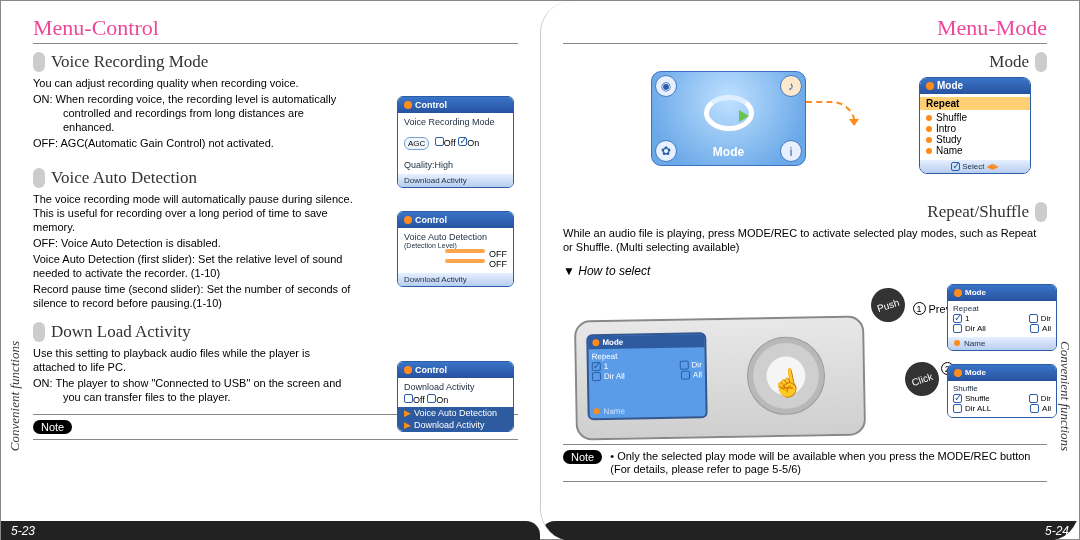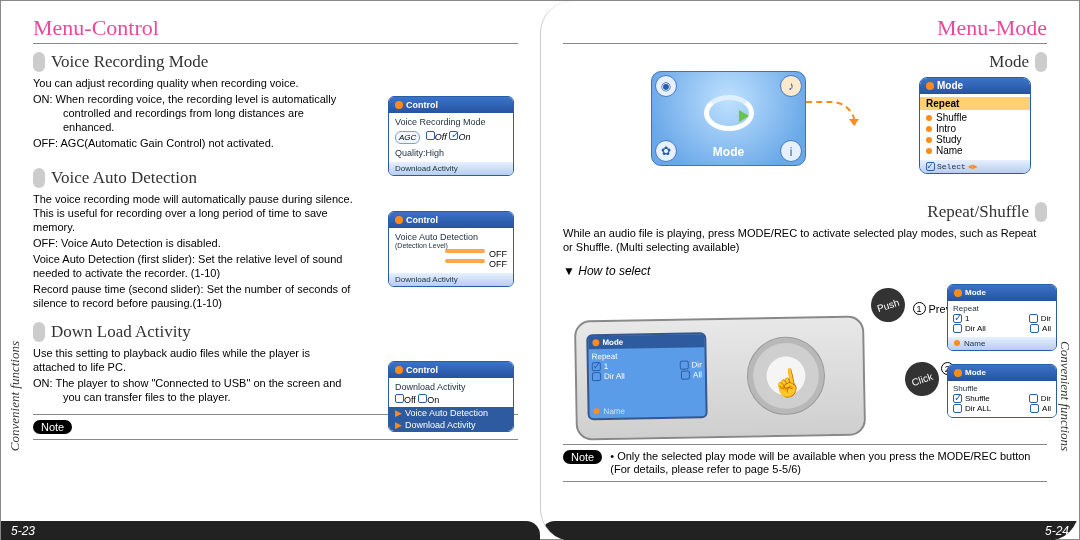--- a/index.html
+++ b/index.html
@@ -70,21 +70,21 @@
   }
 
   .body-text { font-size: 11px; line-height: 14px; color:#000; max-width: 320px;}
   .body-text .row { margin-bottom:2px;}
   .body-text strong { font-weight: normal; }
   .hangL { padding-left: 30px; text-indent: -30px;}
 
   
   .ui-box {
     position: absolute;
-    width: 126px;
+    width: 117px;
     border: 1px solid #2a5da8;
     border-radius: 6px;
     background: #fff;
     font-size: 9px;
     overflow: hidden;
   }
   .ui-title {
     background: linear-gradient(#3a74c8, #2752a0);
     color: #fff;
     height: 16px; line-height: 16px;
@@ -133,21 +133,21 @@
     border-top-right-radius:24px;
   }
   .arrow-dash::after{ content:""; position:absolute; right:-5px; bottom:-6px;
     border:5px solid transparent; border-top:7px solid #ff8c1a;}
 
   .mode-list {
     position:absolute; top:76px; right:48px; width:112px;
     border:1px solid #2a5da8; border-radius:8px; overflow:hidden; font-size:10px;
   }
   .mode-list .ui-body .hl { background:#ffcf73; margin:-1px -6px 2px; padding:1px 6px; font-weight:bold;}
-  .mode-list .ui-foot { display:flex; justify-content:flex-start; gap:4px;font-family:Liberation Mono, monospace;}
+  .mode-list .ui-foot { display:flex; justify-content:center; gap:4px;}
   .chkpill { display:inline-flex; align-items:center; gap:2px; font-size:8px;}
 
   .howto {
     font-style: italic; font-size:12px; color:#000; margin-top:10px;
   }
   .howto::before{ content:"▼ "; }
 
   .device-area { position:relative; height:150px; margin-top:6px;}
   .device {
     position:absolute; left:12px; top:34px; width:290px; height:120px;
@@ -213,21 +213,21 @@
       <div class="row"><strong>You can adjust recording quality when recording voice.</strong></div>
       <div class="row hangL"><strong>ON</strong><span>: When recording voice, the recording level is automatically controlled and recordings from long distances are enhanced.</span></div>
       <div class="row hangL"><strong>OFF</strong><span>: AGC(Automatic Gain Control) not activated.</span></div>
     </div>
     <div class="ui-box" style="top:95px; right:26px;">
       <div class="ui-title">
           <span>Control</span>
         </div>
       <div class="ui-body">
         <div style="color:#234;">Voice Recording Mode</div>
-        <div style="margin:4px 0;font-style:italic;">
+        <div style="margin:10px 0;">
           <span class="pill">AGC</span>
           <span class="chk"></span><span>Off</span>
           <span class="chk on"></span><span>On</span>
         </div>
         <div style="color:#234;">Quality:High</div>
       </div>
       <div class="ui-foot">Download Activity</div>
     </div>
 
     <div class="sec-head" style="margin-top:18px">

